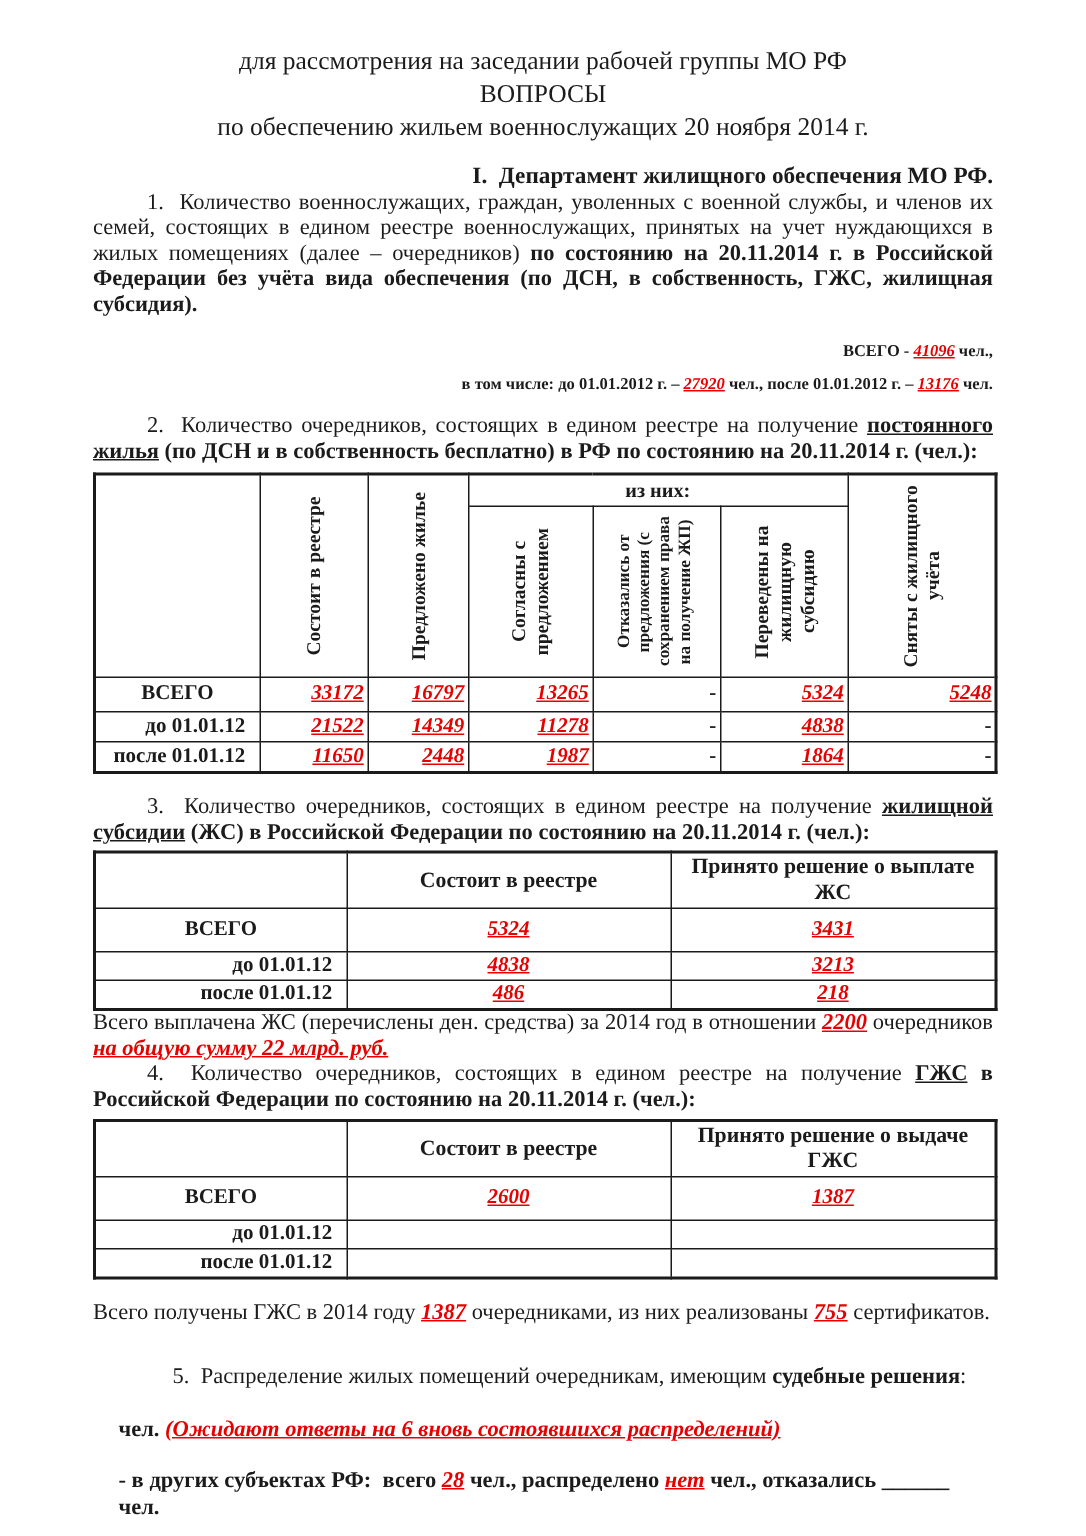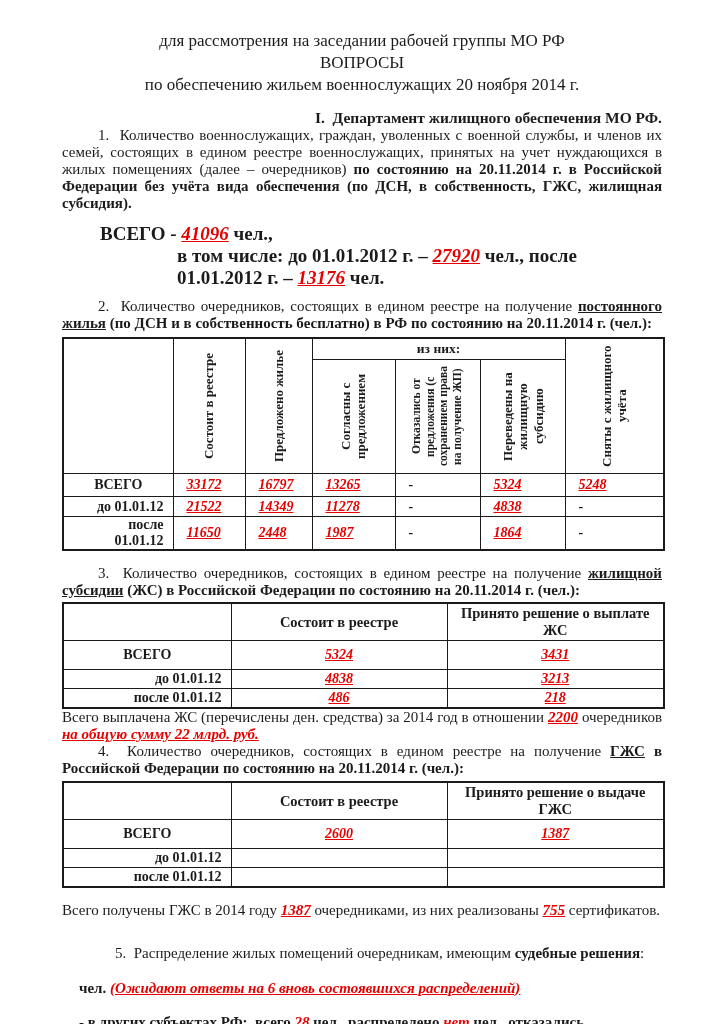--- a/index.html
+++ b/index.html
@@ -16,41 +16,41 @@
   .heading-1 { text-align:right; font-size:15.5px; font-weight:bold; margin-top:13px; }
 
   p.body-par { font-size:15px; line-height:17px; text-align:justify; margin:0; }
   .indent { text-indent:36px; }
   .mt20 { margin-top:20px; }
 
   b, .b { font-weight:bold; }
   .bu { font-weight:bold; text-decoration:underline; }
   .red { color:#e60000; font-weight:bold; font-style:italic; text-decoration:underline; }
 
-  .totals-block { margin-top:11px; font-size:19px; font-weight:bold; line-height:22px; }
+  .totals-block { margin-top:11px; font-size:11px; font-weight:bold; line-height:22px;text-align:right; }
   .totals-l1 { margin-left:38px; }
   .totals-l2 { margin-left:115px; }
 
   table { border-collapse:collapse; margin-top:5px; table-layout:fixed; }
   table, td, th { border:1px solid #1b1b1b; }
   table { border-width:2px; }
-  td, th { padding:0 13px; overflow:hidden; }
+  td, th { padding:0 2px; overflow:hidden; }
 
   
   .t2 { width:601px; }
   .t2 .rot {
     writing-mode:vertical-rl; transform:rotate(180deg);
     font-weight:bold; font-size:13px; line-height:1.18;
     max-height:126px; margin:0 auto; text-align:center;
   }
   .t2 .rot.small { font-size:11.5px; }
   .t2 th { vertical-align:middle; text-align:center; }
   .t2 .iznih { height:20px; font-size:13.5px; font-weight:bold; }
   .t2 .hdr-row2 th { height:113px; }
-  .t2 td { text-align:left; font-size:14px; font-weight:bold; }
+  .t2 td { text-align:right; font-size:14px; font-weight:bold; }
   .t2 .r1 td { height:22px; }
   .t2 .r2 td, .t2 .r3 td { height:19px; }
 
   
   .t34 { width:601px; }
   .t34 th { font-size:14.5px; font-weight:bold; text-align:center; vertical-align:middle; height:36px; }
   .t34 td { text-align:center; font-size:14px; font-weight:bold; }
   .t34 .r1 td { height:28px; vertical-align:middle; }
   .t34 .r2 td, .t34 .r3 td { height:18px; }
 

